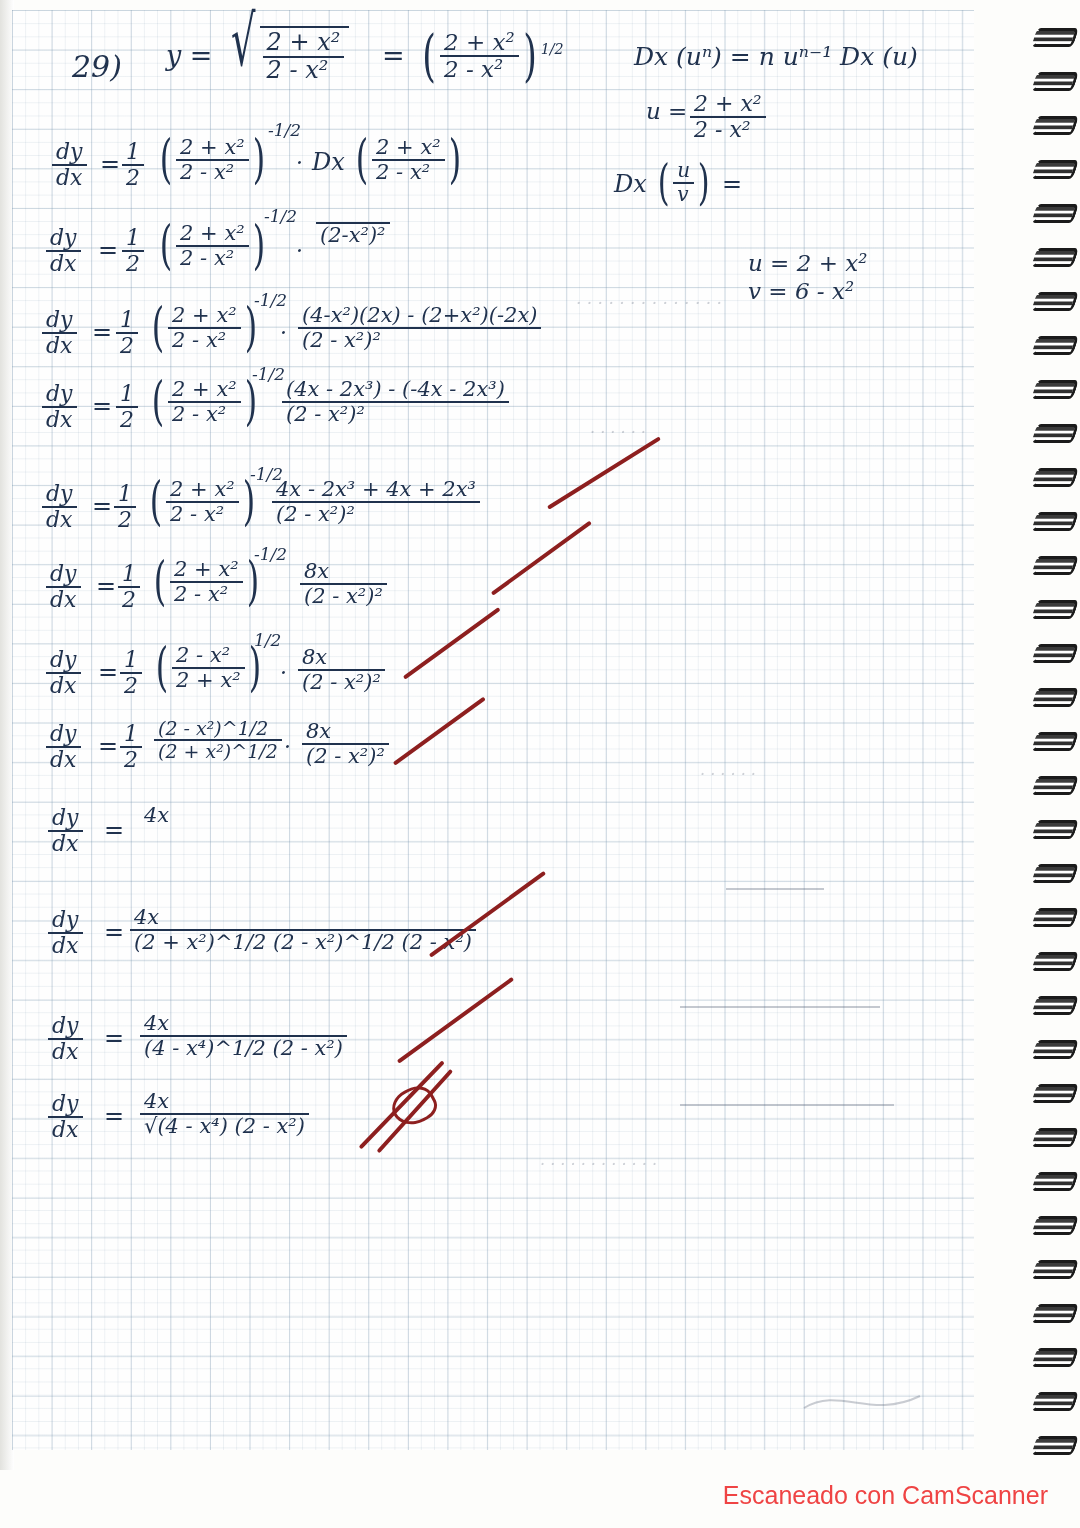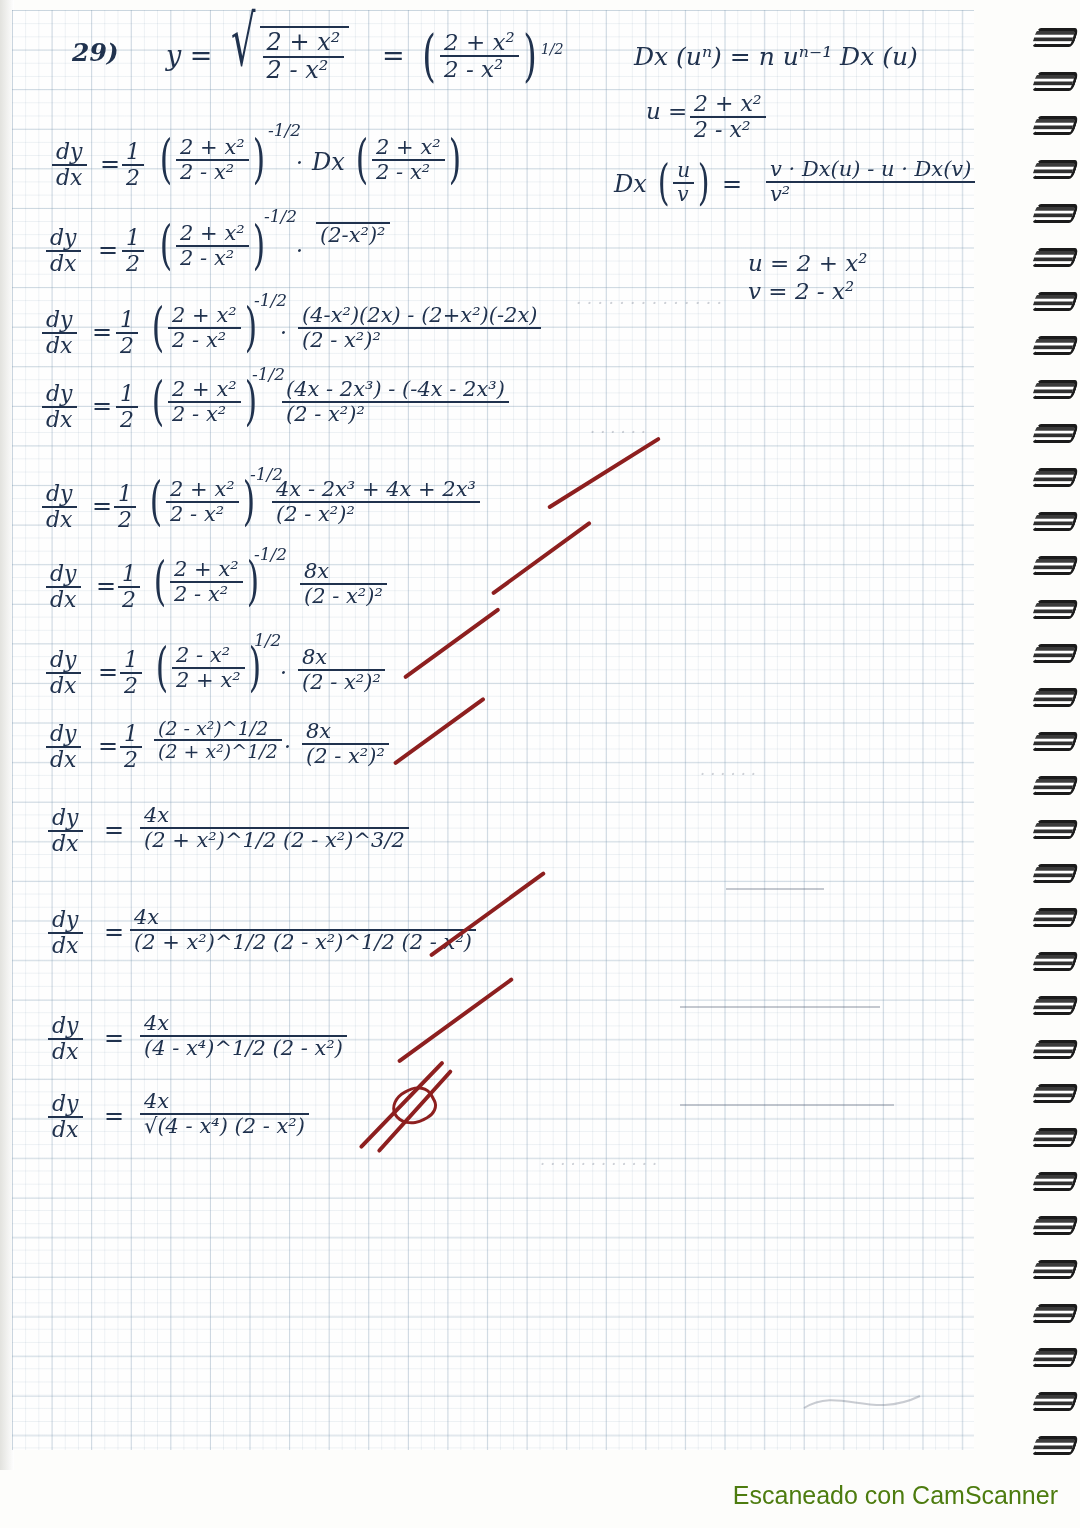--- a/index.html
+++ b/index.html
@@ -135,24 +135,24 @@
   }
   .smudge {
     position: absolute;
     color: rgba(90,100,120,0.30);
     font-family: "DejaVu Serif", serif;
     white-space: nowrap;
     font-style: italic;
   }
   .footer {
     position: absolute;
-    right: 22px;
+    right: 32px;
     bottom: 18px;
     font-size: 25px;
-    color: #4d7c0f;
+    color: #ef4444;
     font-family: "Liberation Sans", sans-serif;
   }
   .pencilmark {
     position: absolute;
     border-top: 2px solid rgba(90,100,120,0.35);
   }
 </style>
 </head>
 <body>
 
@@ -191,21 +191,21 @@
     <div class="ring" style="top:1126px"></div>
     <div class="ring" style="top:1170px"></div>
     <div class="ring" style="top:1214px"></div>
     <div class="ring" style="top:1258px"></div>
     <div class="ring" style="top:1302px"></div>
     <div class="ring" style="top:1346px"></div>
     <div class="ring" style="top:1390px"></div>
     <div class="ring" style="top:1434px"></div>
   </div>
 
-  <div class="ink hw" style="left:72px; top:40px; font-size:25px;font-weight:bold;">29)</div>
+  <div class="ink hw" style="left:72px; top:52px; font-size:30px;">29)</div>
 
   <div class="ink hw" style="left:166px; top:42px; font-size:27px;">y =</div>
 
   <div class="ink" style="left:228px; top:26px; font-size:24px;">
     <span class="sqrt">
       <span class="radical">√</span>
       <span class="radicand">
         <span class="frac hw">
           <span class="num">2 + x²</span>
           <span class="den">2 - x²</span>
@@ -279,26 +279,20 @@
     <span class="big-paren">
       <span class="lp">(</span>
       <span class="frac hw">
         <span class="num">u</span>
         <span class="den">v</span>
       </span>
       <span class="rp">)</span>
     </span>
   </div>
   <div class="ink hw" style="left:722px; top:172px; font-size:24px;">=</div>
-  <div class="ink" style="left:766px; top:158px; font-size:21px;">
-    <span class="frac hw">
-      <span class="num">v · Dx(u) - u · Dx(v)</span>
-      <span class="den">v²</span>
-    </span>
-  </div>
 
   <div class="ink" style="left:46px; top:226px; font-size:22px;">
     <span class="frac hw">
       <span class="num">dy</span>
       <span class="den">dx</span>
     </span>
   </div>
   <div class="ink hw" style="left:98px; top:238px; font-size:24px;">=</div>
   <div class="ink" style="left:122px; top:226px; font-size:22px;">
     <span class="frac hw">
@@ -318,21 +312,21 @@
   </div>
   <div class="ink hw" style="left:264px; top:208px; font-size:17px;">-1/2</div>
   <div class="ink hw" style="left:296px; top:240px; font-size:22px;">·</div>
   <div class="ink" style="left:316px; top:222px; font-size:21px;">
     <span class="frac hw">
       <span class="den">(2-x²)²</span>
     </span>
   </div>
 
   <div class="ink hw" style="left:748px; top:252px; font-size:23px;">u = 2 + x²</div>
-  <div class="ink hw" style="left:748px; top:280px; font-size:23px;">v = 2 - x²</div>
+  <div class="ink hw" style="left:748px; top:280px; font-size:23px;">v = 6 - x²</div>
 
   <div class="ink" style="left:42px; top:308px; font-size:22px;">
     <span class="frac hw">
       <span class="num">dy</span>
       <span class="den">dx</span>
     </span>
   </div>
   <div class="ink hw" style="left:92px; top:320px; font-size:24px;">=</div>
   <div class="ink" style="left:116px; top:308px; font-size:22px;">
     <span class="frac hw">
@@ -514,21 +508,20 @@
   <div class="ink" style="left:48px; top:806px; font-size:22px;">
     <span class="frac hw">
       <span class="num">dy</span>
       <span class="den">dx</span>
     </span>
   </div>
   <div class="ink hw" style="left:104px; top:818px; font-size:24px;">=</div>
   <div class="ink" style="left:140px; top:804px; font-size:21px;">
     <span class="frac hw">
       <span class="num">4x</span>
-      <span class="den">(2 + x²)^1/2 (2 - x²)^3/2</span>
     </span>
   </div>
 
   <div class="ink" style="left:48px; top:908px; font-size:22px;">
     <span class="frac hw">
       <span class="num">dy</span>
       <span class="den">dx</span>
     </span>
   </div>
   <div class="ink hw" style="left:104px; top:920px; font-size:24px;">=</div>

